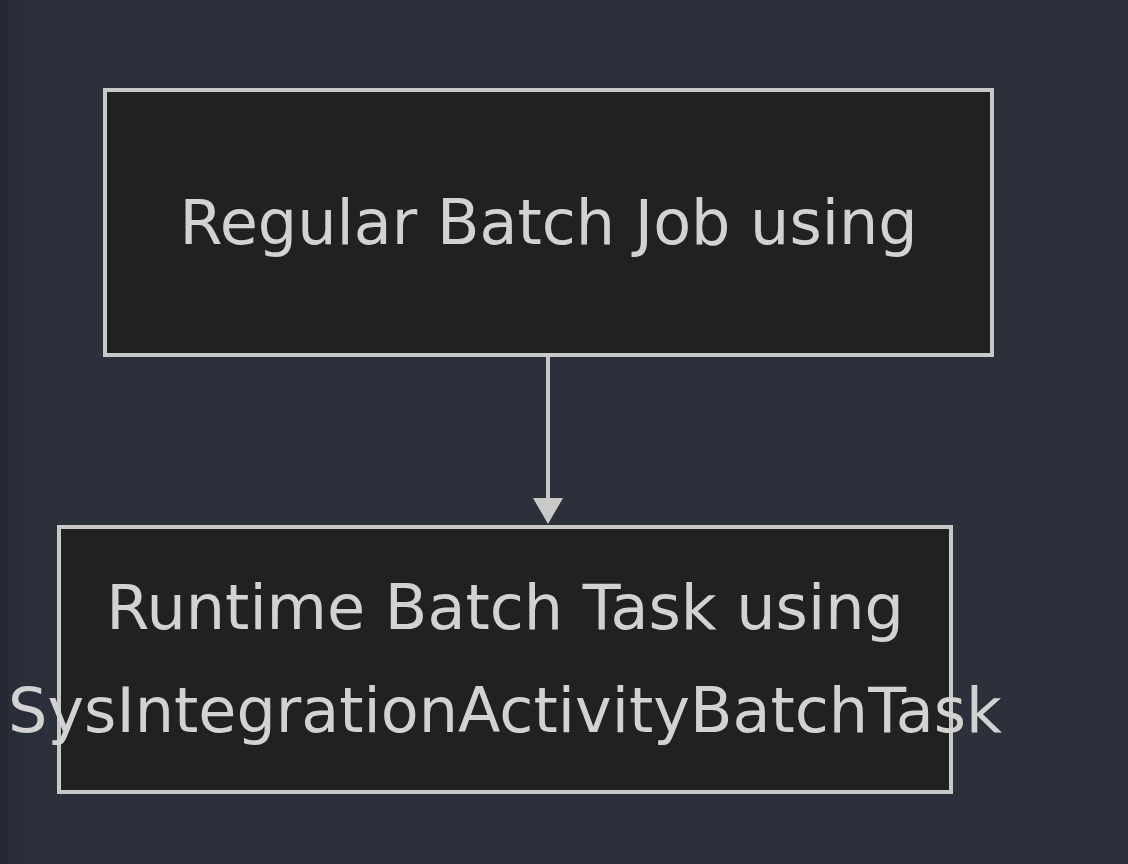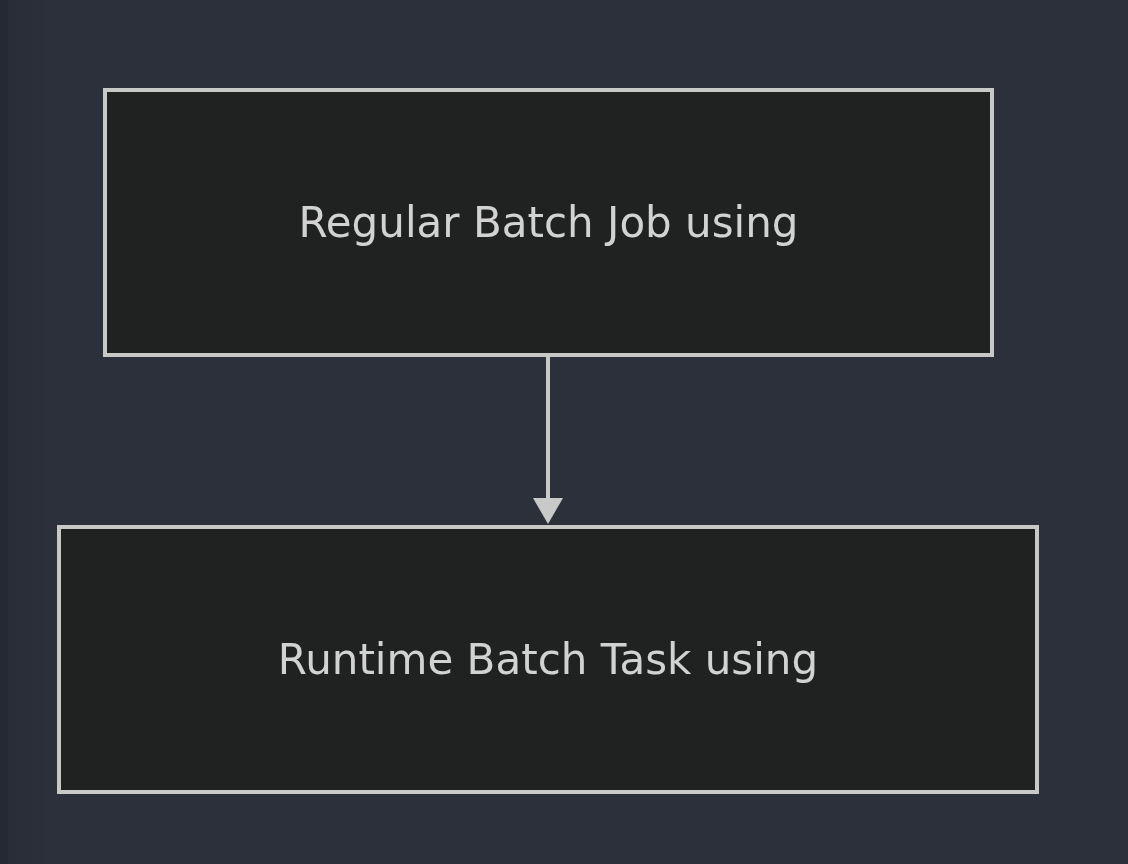--- a/index.html
+++ b/index.html
@@ -29,27 +29,27 @@
   .node {
     position: absolute;
     background: var(--node-fill, #202121);
     border: 4px solid var(--node-border, #c8c9c6);
     display: flex;
     flex-direction: column;
     align-items: center;
     justify-content: center;
     text-align: center;
     color: var(--text, #d2d2d2);
-    font-size: 42px;
+    font-size: 62px;
     line-height: 86px;
     white-space: nowrap;
     gap: 17px;
   }
   .node--top { left: 103px; top: 88px; width: 891px; height: 269px; }
-  .node--bottom { left: 57px; top: 525px; width: 982px; height: 269px; }
+  .node--bottom { left: 57px; top: 525px; width: 896px; height: 269px; }
   .arrow-line {
     position: absolute;
     left: 546px; top: 357px;
     width: 4px; height: 143px;
     background: var(--arrow, #c9c9c9);
   }
   .arrow-head {
     position: absolute;
     left: 533px; top: 498px;
     width: 0; height: 0;
@@ -69,15 +69,16 @@
     <div>Regular Batch Job using</div>
   </div>
 
   <div>
     <div class="arrow-line"></div>
     <div class="arrow-head"></div>
   </div>
 
   <div class="node node--bottom">
     <div>Runtime Batch Task using</div>
+    <div>SysIntegrationActivityBatchTask</div>
   </div>
 
 </div>
 
 </body></html>

